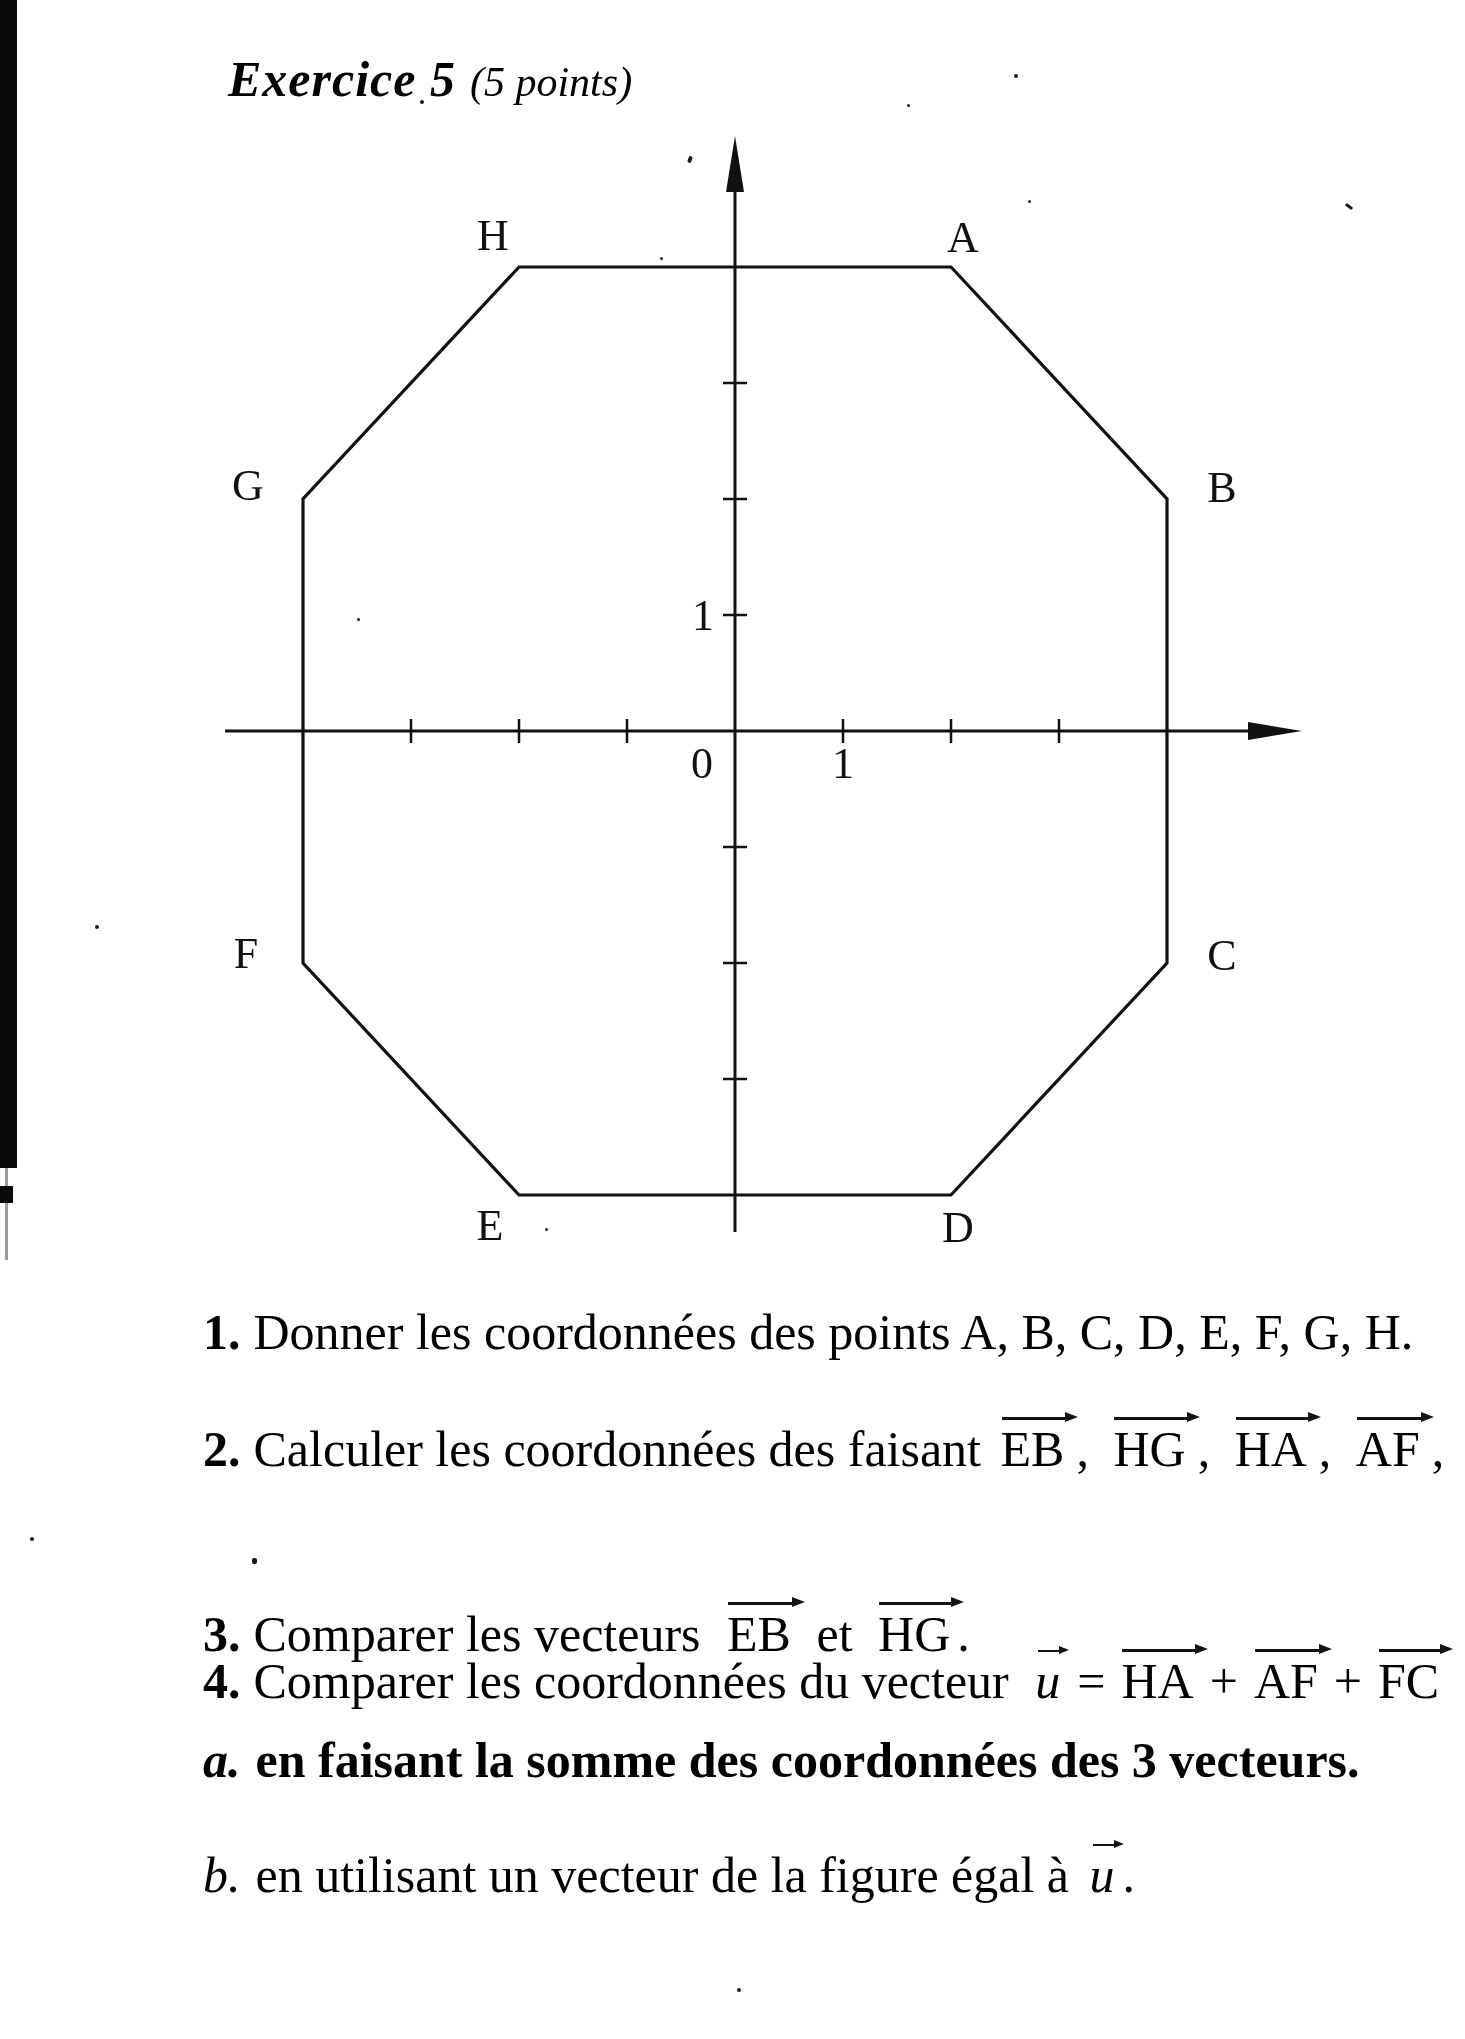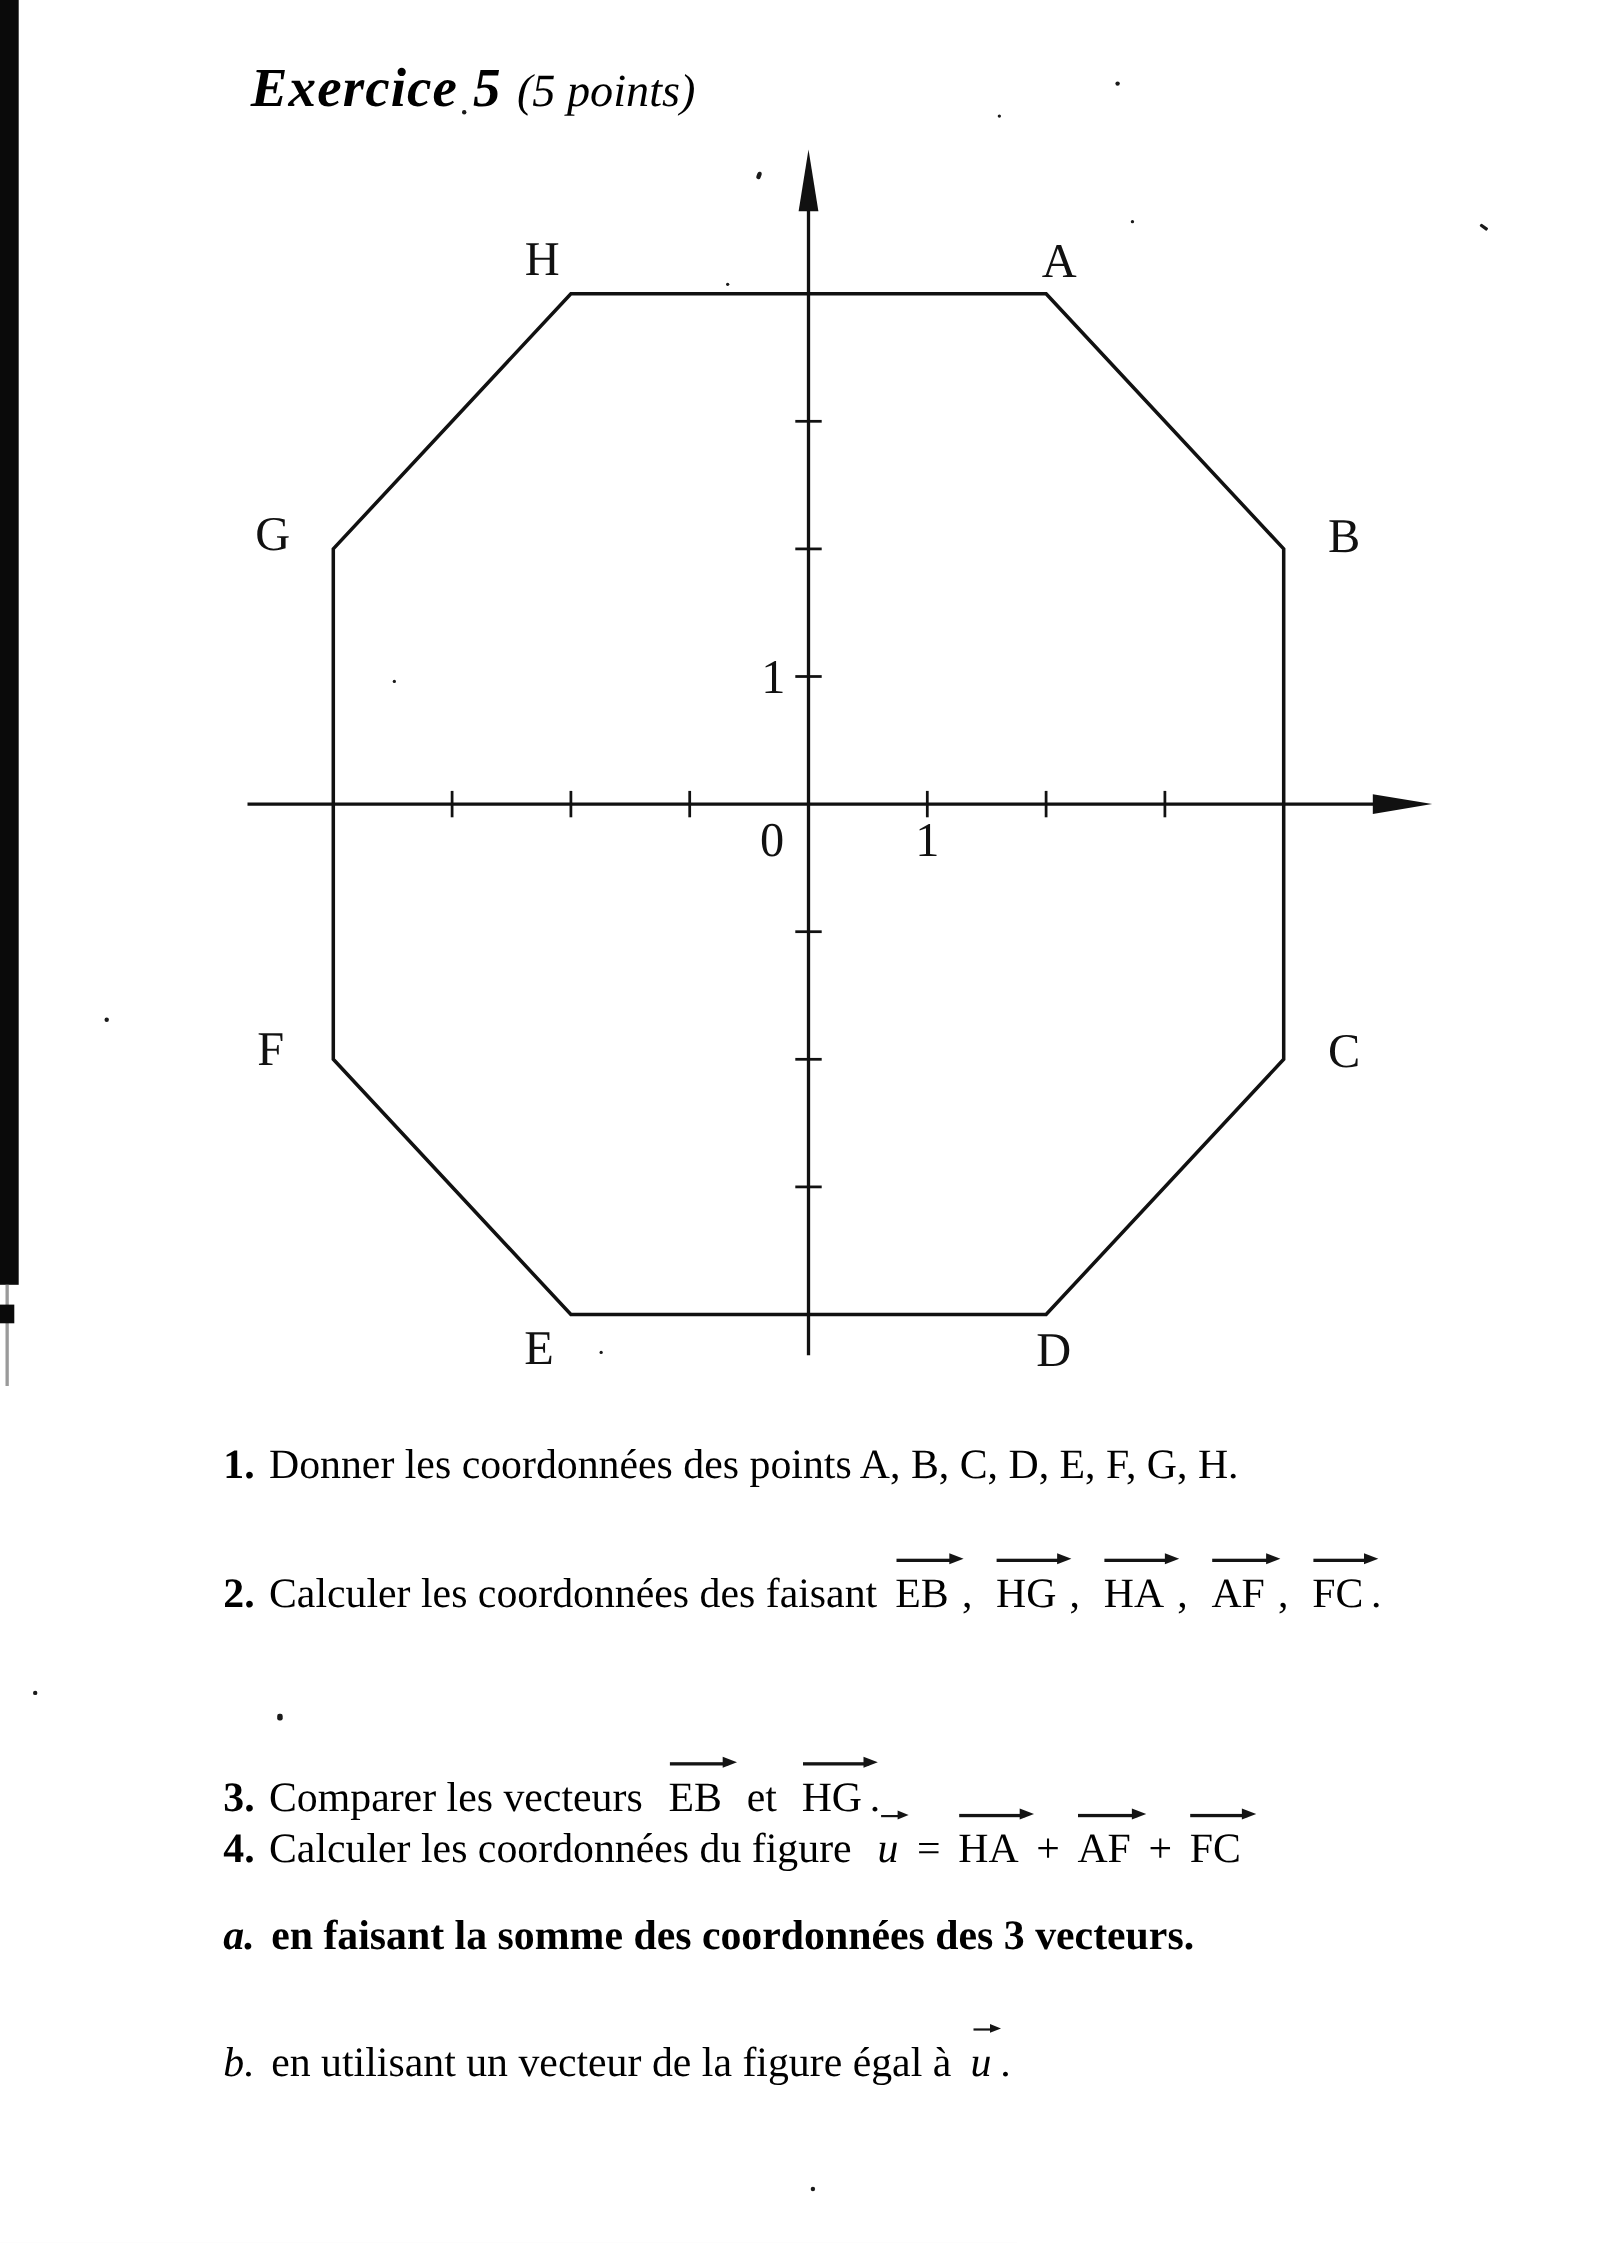--- a/index.html
+++ b/index.html
@@ -13,21 +13,21 @@
   }
   
   .scanbar{position:absolute;background:#0a0a0a;}
   .scanline{position:absolute;background:#9a9a9a;}
   .speck{position:absolute;background:#1a1a1a;border-radius:50%;}
   
   #title{position:absolute;left:228px;top:50px;white-space:nowrap;}
   #title .main{font-size:50px;font-weight:700;font-style:italic;letter-spacing:1px;}
   #title .pts{font-size:42px;font-style:italic;margin-left:14px;}
   
-  .qline{position:absolute;left:203px;white-space:nowrap;font-size:38px;line-height:46px;}
+  .qline{position:absolute;left:203px;white-space:nowrap;font-size:50px;line-height:46px;}
   .qnum{font-weight:700;margin-right:13px;}
   .qletter{font-style:italic;margin-right:15px;}
   .sep{margin:0 5px;}
   .op{margin:0 9px;}
   
   .vec{position:relative;display:inline-block;margin:0 7px;padding-top:2px;}
   .vec::before{
     content:"";position:absolute;left:1px;right:-6px;top:-7px;
     border-top:3px solid #141414;
   }
@@ -132,21 +132,21 @@
   </div>
 
   <div class="qline" style="top:1609px;">
     <span class="qnum">3.</span><span>Comparer les vecteurs</span>
     <span class="vec" style="margin-left:14px;">EB</span>
     <span style="margin:0 6px;">et</span>
     <span class="vec">HG</span><span>.</span>
   </div>
 
   <div class="qline" style="top:1656px;">
-    <span class="qnum">4.</span><span>Calculer les coordonnées du figure</span>
+    <span class="qnum">4.</span><span>Comparer les coordonnées du vecteur</span>
     <span class="vecu" style="margin-left:14px;">u</span><span class="op">=</span><span class="vec">HA</span><span class="op">+</span><span class="vec">AF</span><span class="op">+</span><span class="vec">FC</span>
   </div>
 
   <div class="qline" style="top:1737px;font-weight:bold;">
     <span class="qletter">a.</span><span>en faisant la somme des coordonnées des 3 vecteurs.</span>
   </div>
 
   <div class="qline" style="top:1850px;">
     <span class="qletter">b.</span><span>en utilisant un vecteur de la figure égal à</span>
     <span class="vecu">u</span><span>.</span>

